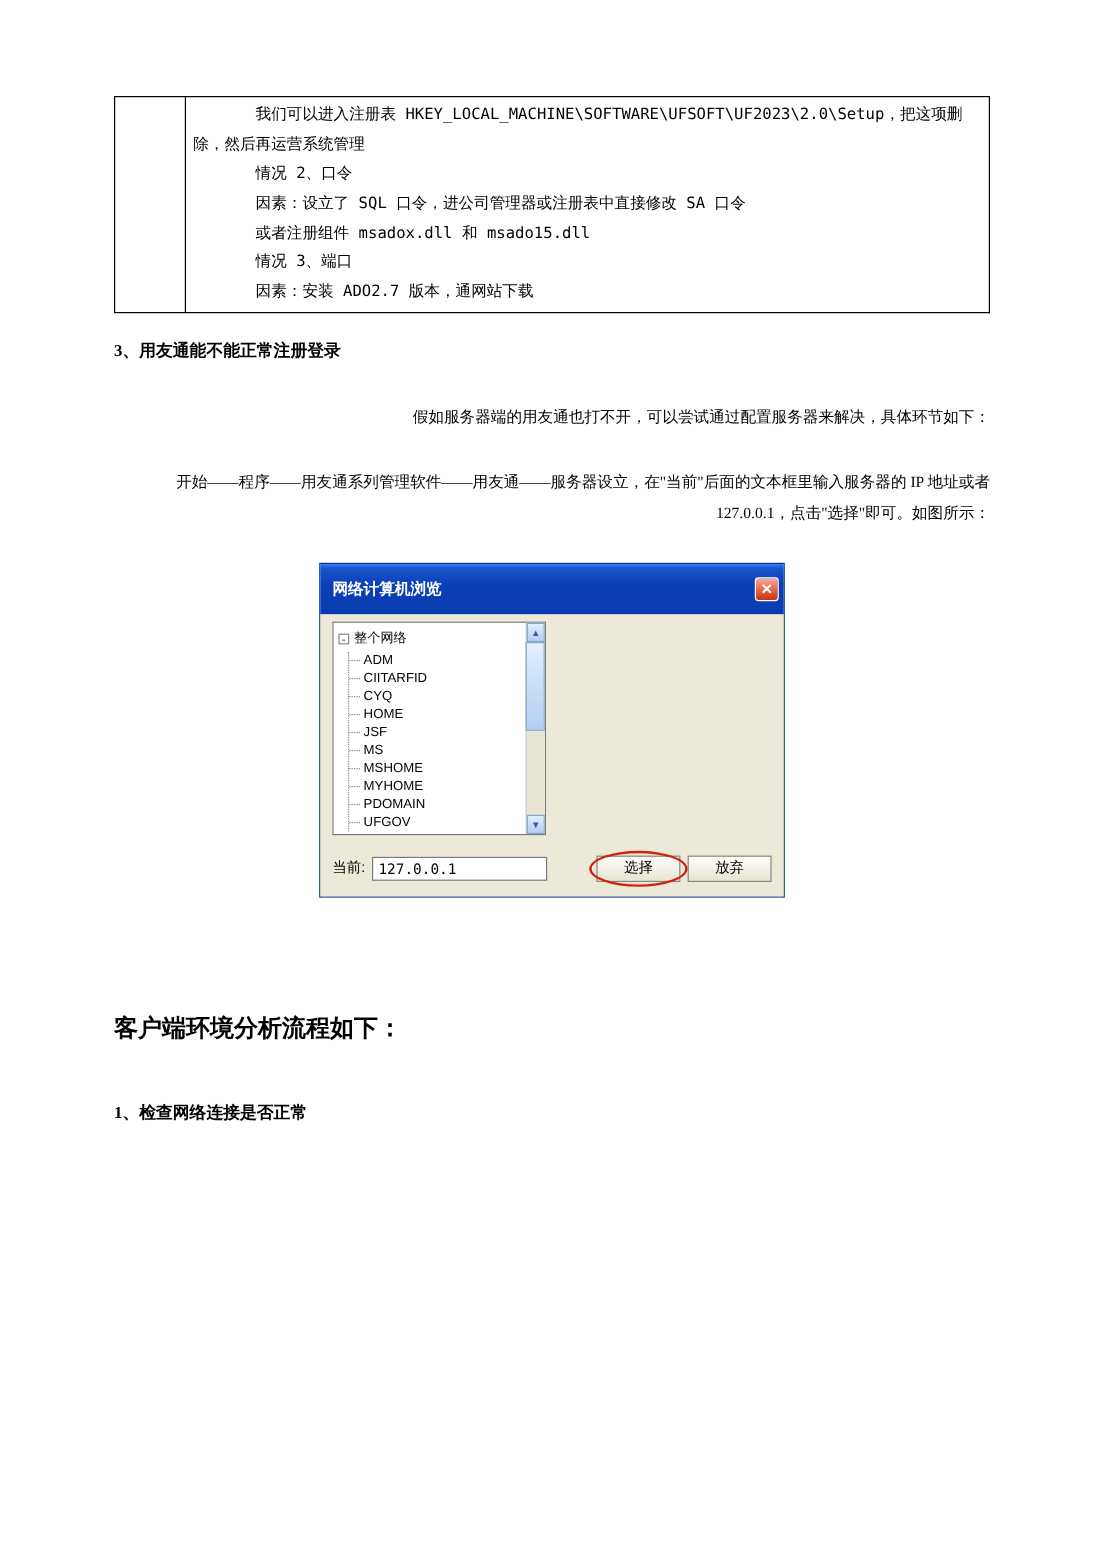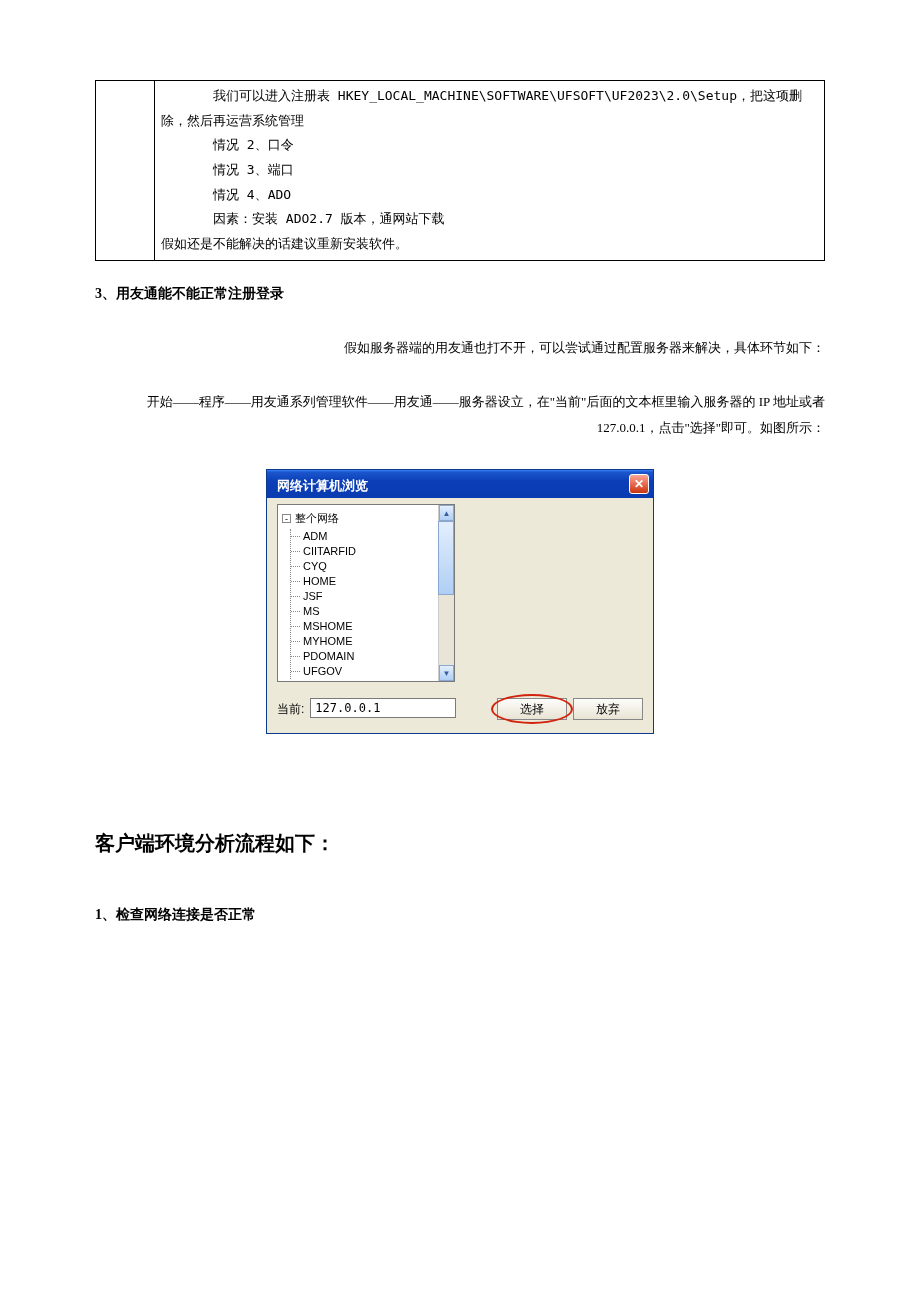--- a/index.html
+++ b/index.html
@@ -68,22 +68,23 @@
       border: 1px solid #0a3b8f;
       position: relative;
       z-index: 1;
       background: #ece9d8;
     }
     .titlebar {
       background: linear-gradient(to bottom, #3a80f4 0%, #1b56cc 8%, #0b3fb8 40%, #0a3bb0 100%);
       color: #fff;
       padding: 4px 4px 4px 10px;
       display: flex;
+      align-items: center;
       justify-content: space-between;
-      height: 28px;
+      height: 42px;
     }
     .titlebar-text { font-weight: bold; font-size: 13px; }
     .close-btn {
       width: 20px; height: 20px;
       background: linear-gradient(to bottom, #f8a898, #e86a50, #c83610);
       border: 1px solid #fff;
       border-radius: 3px;
       color: #fff;
       font-weight: bold;
       display: flex; align-items: center; justify-content: center;
@@ -169,20 +170,21 @@
       background: #ece9d8;
       border-bottom: 1px solid #aaa;
       padding: 1px 6px;
       font-size: 11px;
     }
     .pane-right .row {
       padding: 1px 6px;
     }
     .bottom {
       display: flex;
+      align-items: center;
       gap: 6px;
       margin-top: 16px;
     }
     .curlabel { font-size: 12px; }
     .curinput {
       width: 146px;
       height: 20px;
       border: 1px solid #7a7a7a;
       background: #fff;
       padding: 1px 4px;
@@ -219,24 +221,24 @@
     .ind1 { text-indent: 4em; }
   </style>
 </head>
 <body>
 
 <div class="box">
   <div class="box-left"></div>
   <div class="box-right">
     <p class="ind1">我们可以进入注册表 HKEY_LOCAL_MACHINE\SOFTWARE\UFSOFT\UF2023\2.0\Setup，把这项删除，然后再运营系统管理</p>
     <p class="ind1">情况 2、口令</p>
+    <p class="ind1">因素：设立了 SQL 口令，进公司管理器或注册表中直接修改 SA 口令</p>
+    <p class="ind1">或者注册组件 msadox.dll 和 msado15.dll</p>
     <p class="ind1">情况 3、端口</p>
-    <p class="ind1">情况 4、ADO</p>
     <p class="ind1">因素：安装 ADO2.7 版本，通网站下载</p>
-    <p>假如还是不能解决的话建议重新安装软件。</p>
   </div>
 </div>
 
 <p class="section-heading">3、用友通能不能正常注册登录</p>
 
 <p class="para">假如服务器端的用友通也打不开，可以尝试通过配置服务器来解决，具体环节如下：</p>
 <p class="para">开始——程序——用友通系列管理软件——用友通——服务器设立，在"当前"后面的文本框里输入服务器的 IP 地址或者127.0.0.1，点击"选择"即可。如图所示：</p>
 
 <div class="dialog-wrap">
   <div class="watermark">www.zixin.com.cn</div>

